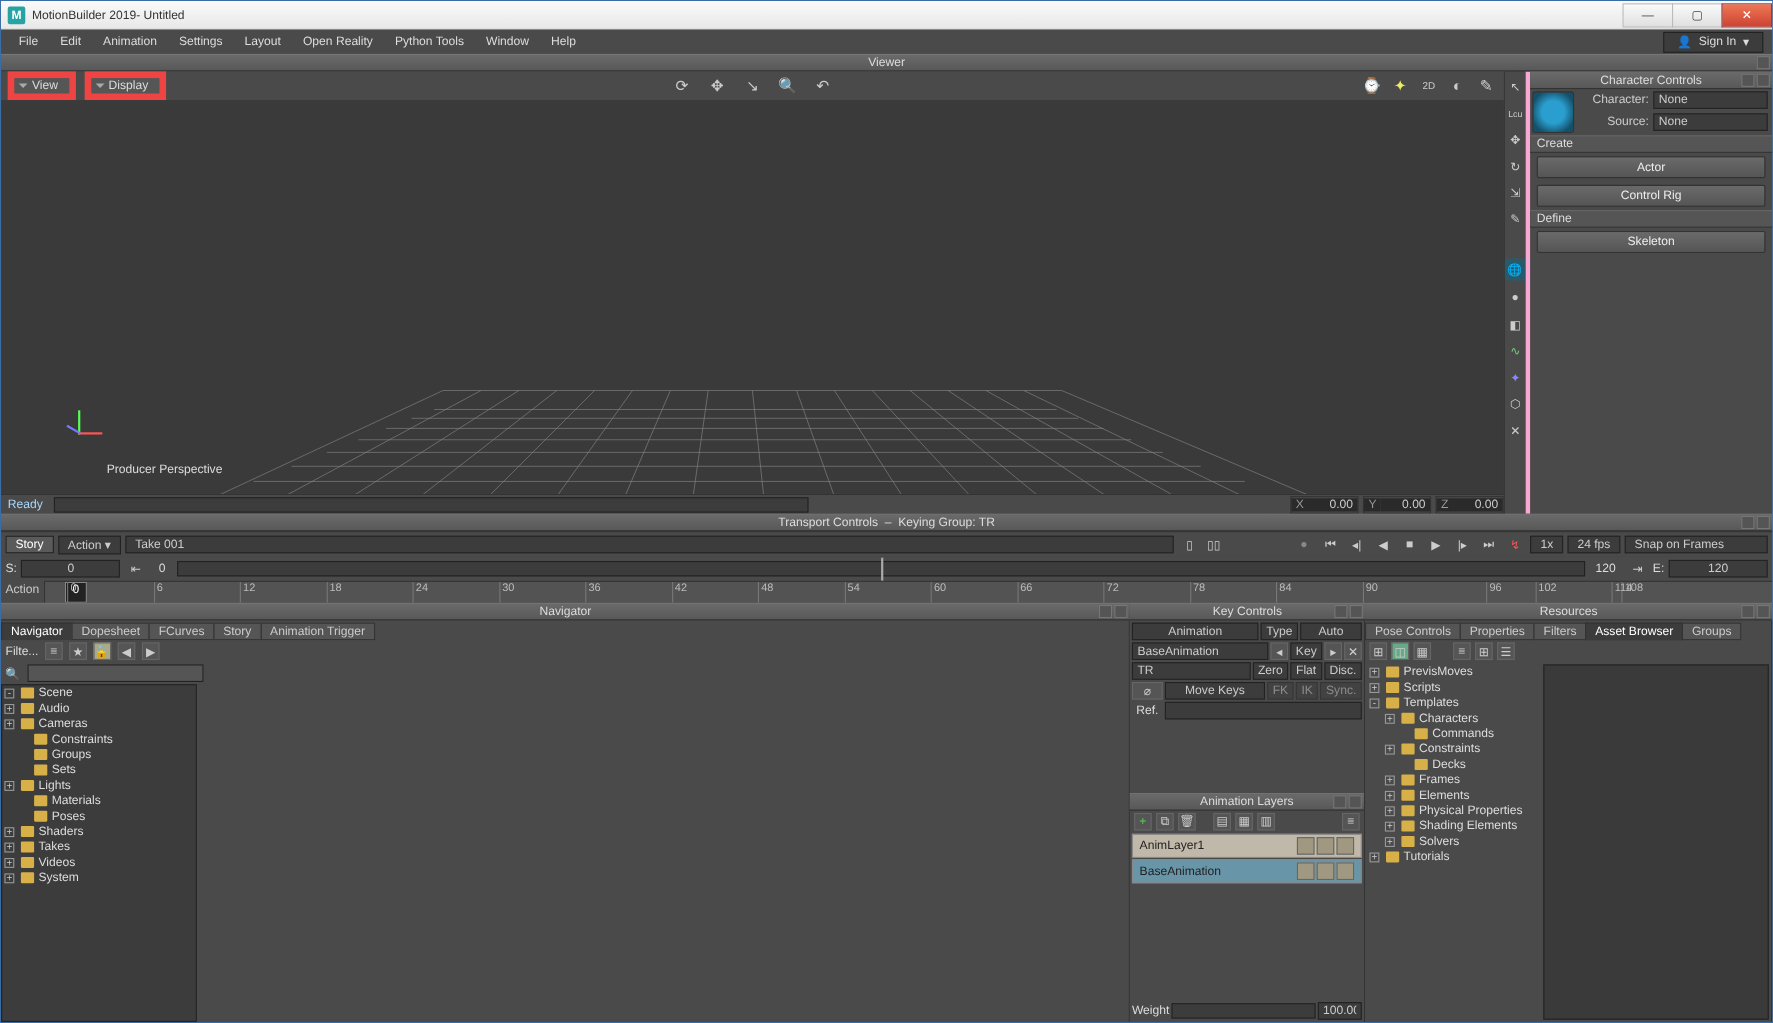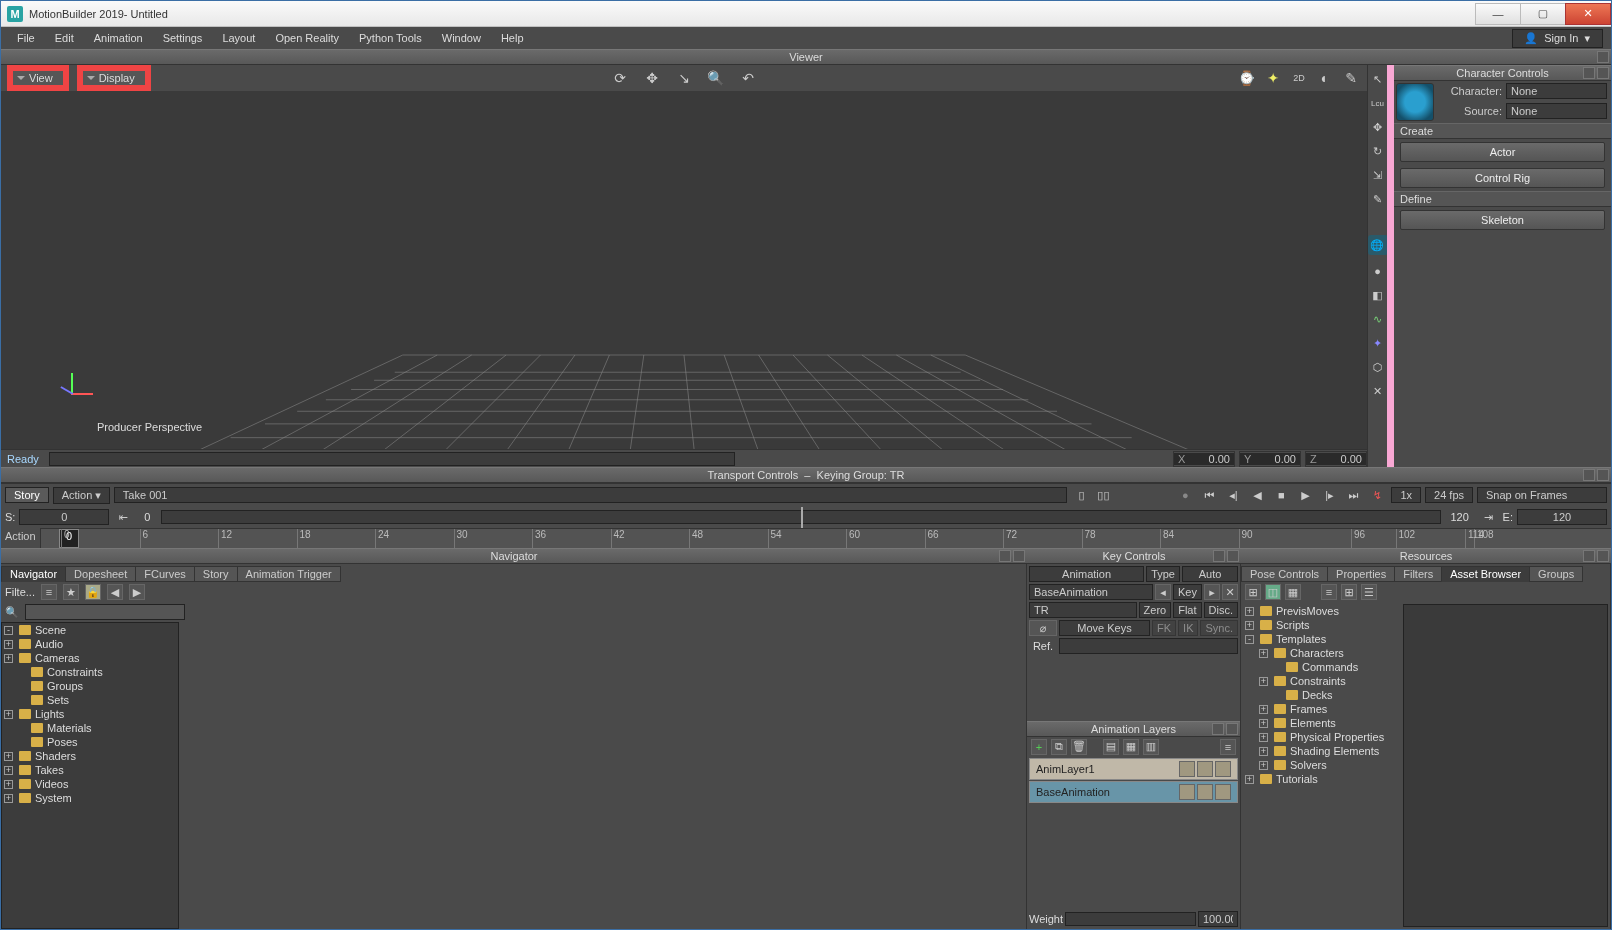--- a/index.html
+++ b/index.html
@@ -26,21 +26,21 @@
 .viewport { flex:1; background:#3a3a3a; position:relative; overflow:hidden; }
 .grid-canvas { position:absolute; inset:0; }
 .vp-label { position:absolute; left:96px; bottom:16px; color:#ddd; font-size:11px; }
 .axis-gizmo { position:absolute; left:52px; bottom:36px; width:40px; height:40px; }
 .axis-y { position:absolute; left:18px; top:0; width:2px; height:22px; background:#5f5; }
 .axis-x { position:absolute; left:18px; top:20px; width:22px; height:2px; background:#f55; }
 .axis-z { position:absolute; left:6px; top:20px; width:14px; height:2px; background:#77f; transform:rotate(30deg); transform-origin:right; }
 .tool-col { width:20px; background:#4a4a4a; display:flex; flex-direction:column; gap:8px; padding:6px 0; align-items:center; border-left:1px solid #333; }
 .tool-ico { width:16px; height:16px; color:#ccc; display:flex; align-items:center; justify-content:center; }
 .tool-ico.hl { width:20px; height:20px; background:#2a5a6a; border-radius:3px; }
-.cc-panel { width:224px; background:#4a4a4a; border-left:7px solid #f9a8d4; display:flex; flex-direction:column; }
+.cc-panel { width:224px; background:#4a4a4a; border-left:4px solid #f9a8d4; display:flex; flex-direction:column; }
 .cc-row { display:flex; align-items:center; padding:2px 4px; gap:4px; }
 .cc-lbl { color:#ccc; min-width:62px; text-align:right; }
 .cc-val { flex:1; background:#3c3c3c; border:1px solid #222; padding:1px 4px; color:#ccc; }
 .cc-sec { background:#555; border-top:1px solid #666; border-bottom:1px solid #333; padding:1px 6px; color:#ddd; }
 .cc-btn { background:linear-gradient(#6a6a6a,#555); border:1px solid #333; padding:3px 0; text-align:center; margin:3px 6px; color:#eee; border-radius:2px; }
 .cc-logo { width:38px; height:38px; margin:2px; background:radial-gradient(#2a9fcf 40%,#14506a 80%); border:1px solid #333; border-radius:3px; }
 .status-row { height:18px; background:#4a4a4a; display:flex; align-items:center; border-top:1px solid #333; }
 .status-lbl { padding:0 6px; color:#a8d8ff; }
 .coord-box { width:62px; height:16px; margin-left:4px; border:1px solid #333; display:flex; align-items:center; }
 .coord-box span:first-child { background:#2a2a2a; color:#999; padding:0 4px; }

